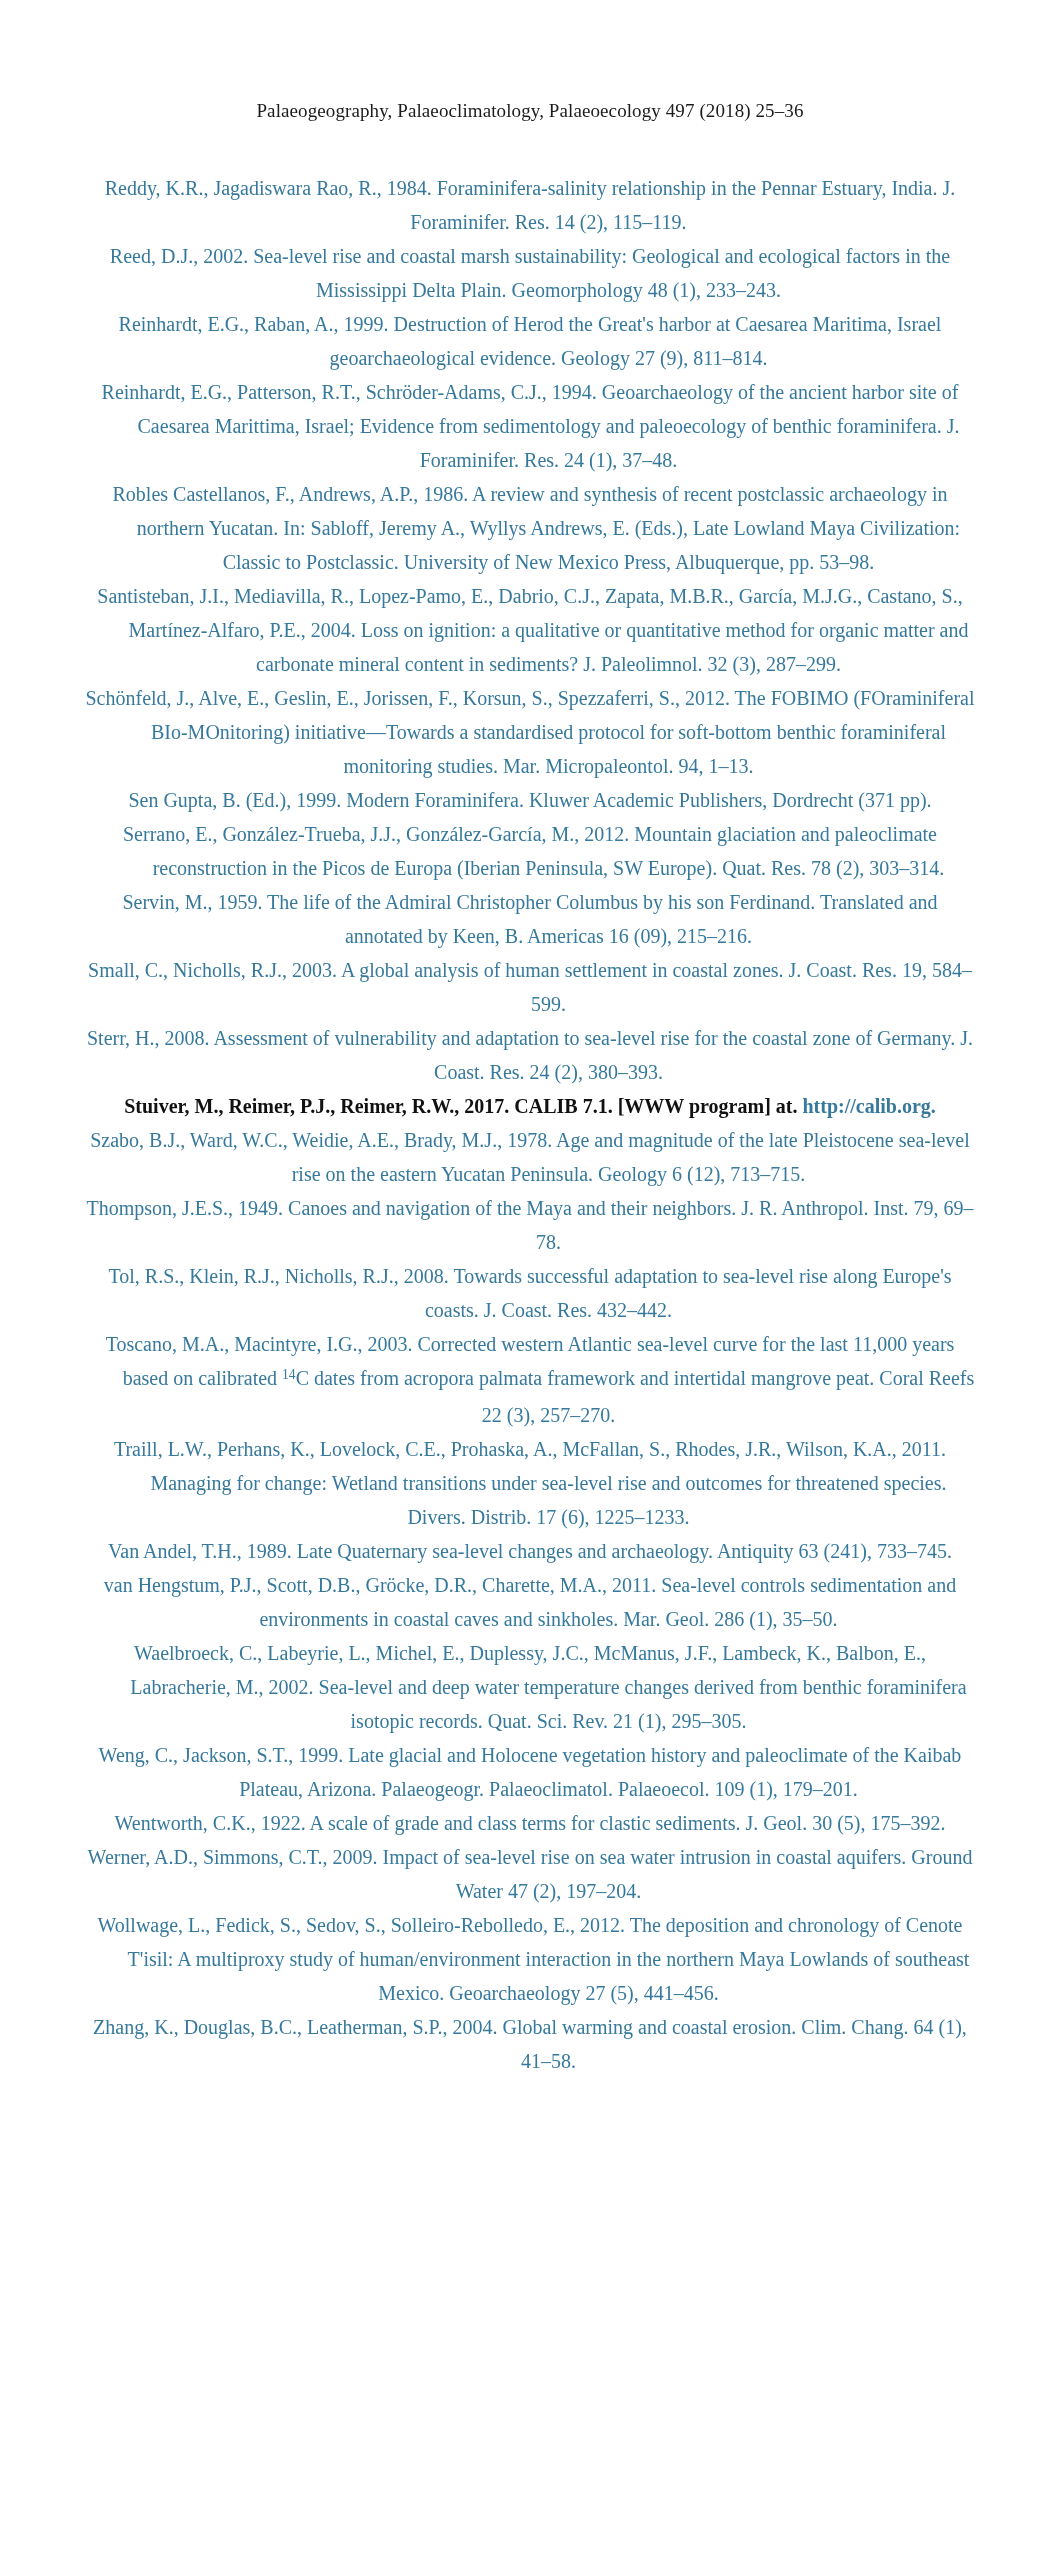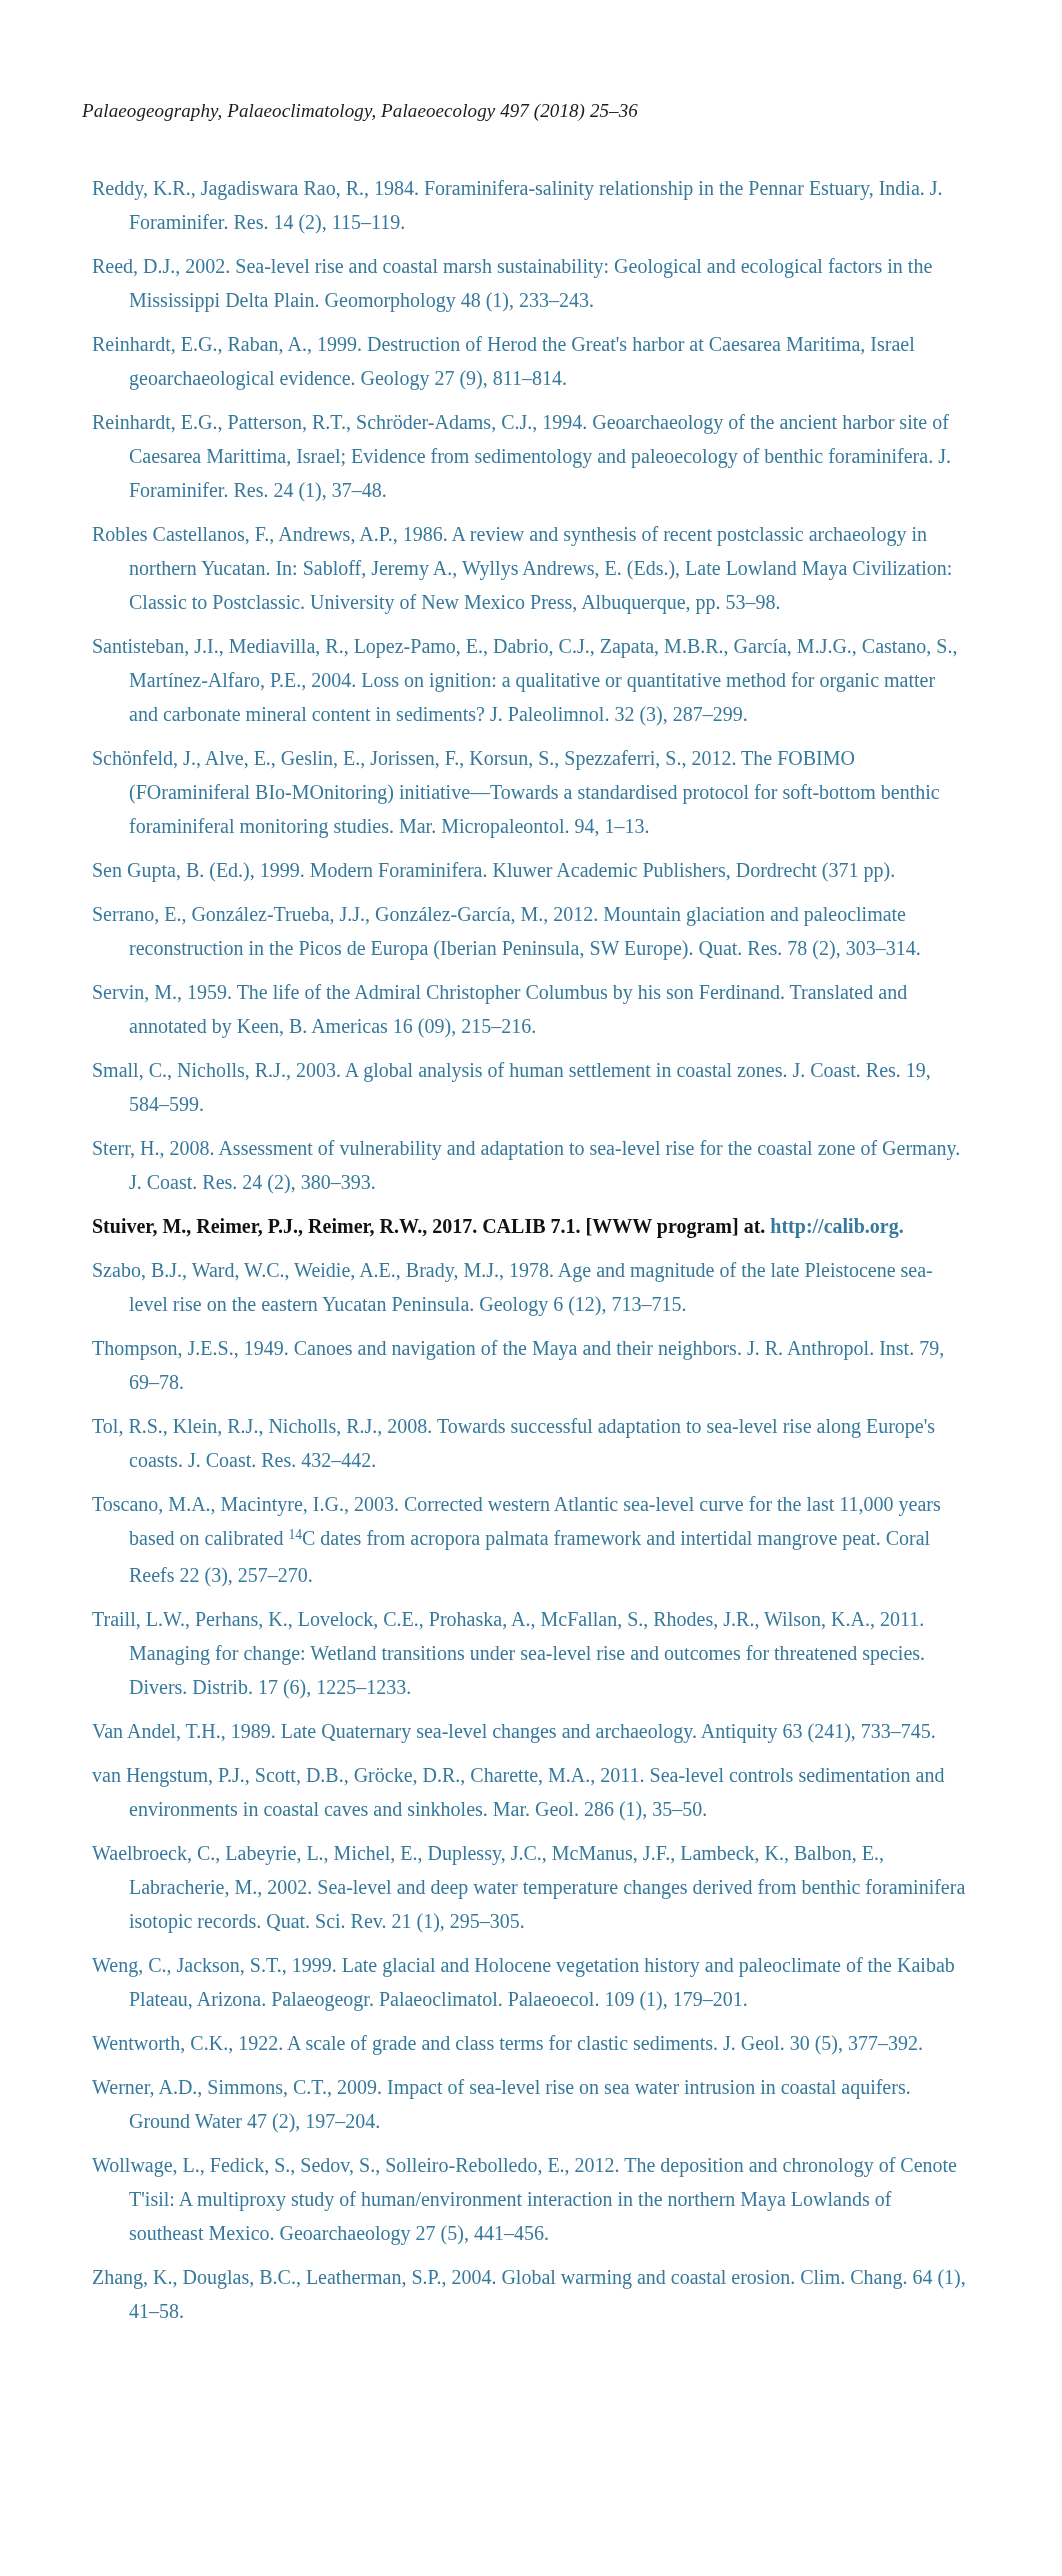--- a/index.html
+++ b/index.html
@@ -11,35 +11,36 @@
     width: 1063px;
     min-height: 2576px;
     font-family: "Liberation Serif", serif;
     -webkit-font-smoothing: antialiased;
   }
   .page {
     padding: 100px 85px 29px 82px;
     box-sizing: border-box;
   }
   .journal-header {
-    font-style: italic;
+    text-align: center;
     font-size: 19px;
     color: #1c1c1c;
     letter-spacing: 0.1px;
   }
   .references {
     margin-top: 49px;
     font-size: 20px;
     line-height: 34px;
     color: #36799c;
   }
   p.ref {
-    margin: 10px;
+    margin: 0;
     padding-left: 37px;
     text-indent: -37px;
+    text-align: center;
   }
   p.ref.ref-bold {
     color: #111111;
     font-weight: 700;
   }
   .part-link {
     color: #36799c;
   }
   .part-italic {
   }
@@ -70,19 +71,19 @@
       <p class="ref ref-bold"><span class="part-normal">Stuiver, M., Reimer, P.J., Reimer, R.W., 2017. CALIB 7.1.  [WWW program] at. </span><span class="part-link">http://calib.org.</span></p>
       <p class="ref"><span class="part-normal">Szabo, B.J., Ward, W.C., Weidie, A.E., Brady, M.J., 1978. Age and magnitude of the late Pleistocene sea-level rise on the eastern Yucatan Peninsula. Geology 6 (12), 713–715.</span></p>
       <p class="ref"><span class="part-normal">Thompson, J.E.S., 1949. Canoes and navigation of the Maya and their neighbors. J. R. Anthropol. Inst. 79, 69–78.</span></p>
       <p class="ref"><span class="part-normal">Tol, R.S., Klein, R.J., Nicholls, R.J., 2008. Towards successful adaptation to sea-level rise along Europe's coasts. J. Coast. Res. 432–442.</span></p>
       <p class="ref"><span class="part-normal">Toscano, M.A., Macintyre, I.G., 2003. Corrected western Atlantic sea-level curve for the last 11,000 years based on calibrated </span><span class="part-sup">14</span><span class="part-normal">C dates from </span><span class="part-italic">acropora palmata</span><span class="part-normal"> framework and intertidal mangrove peat. Coral Reefs 22 (3), 257–270.</span></p>
       <p class="ref"><span class="part-normal">Traill, L.W., Perhans, K., Lovelock, C.E., Prohaska, A., McFallan, S., Rhodes, J.R., Wilson, K.A., 2011. Managing for change: Wetland transitions under sea-level rise and outcomes for threatened species. Divers. Distrib. 17 (6), 1225–1233.</span></p>
       <p class="ref"><span class="part-normal">Van Andel, T.H., 1989. Late Quaternary sea-level changes and archaeology. Antiquity 63 (241), 733–745.</span></p>
       <p class="ref"><span class="part-normal">van Hengstum, P.J., Scott, D.B., Gröcke, D.R., Charette, M.A., 2011. Sea-level controls sedimentation and environments in coastal caves and sinkholes. Mar. Geol. 286 (1), 35–50.</span></p>
       <p class="ref"><span class="part-normal">Waelbroeck, C., Labeyrie, L., Michel, E., Duplessy, J.C., McManus, J.F., Lambeck, K., Balbon, E., Labracherie, M., 2002. Sea-level and deep water temperature changes derived from benthic foraminifera isotopic records. Quat. Sci. Rev. 21 (1), 295–305.</span></p>
       <p class="ref"><span class="part-normal">Weng, C., Jackson, S.T., 1999. Late glacial and Holocene vegetation history and paleoclimate of the Kaibab Plateau, Arizona. Palaeogeogr. Palaeoclimatol. Palaeoecol. 109 (1), 179–201.</span></p>
-      <p class="ref"><span class="part-normal">Wentworth, C.K., 1922. A scale of grade and class terms for clastic sediments. J. Geol. 30 (5), 377–392.</span></p>
+      <p class="ref"><span class="part-normal">Wentworth, C.K., 1922. A scale of grade and class terms for clastic sediments. J. Geol. 30 (5), 175–392.</span></p>
       <p class="ref"><span class="part-normal">Werner, A.D., Simmons, C.T., 2009. Impact of sea-level rise on sea water intrusion in coastal aquifers. Ground Water 47 (2), 197–204.</span></p>
       <p class="ref"><span class="part-normal">Wollwage, L., Fedick, S., Sedov, S., Solleiro-Rebolledo, E., 2012. The deposition and chronology of Cenote T'isil: A multiproxy study of human/environment interaction in the northern Maya Lowlands of southeast Mexico. Geoarchaeology 27 (5), 441–456.</span></p>
       <p class="ref"><span class="part-normal">Zhang, K., Douglas, B.C., Leatherman, S.P., 2004. Global warming and coastal erosion. Clim. Chang. 64 (1), 41–58.</span></p>
     </div>
 </div>
 
 
 </body></html>

